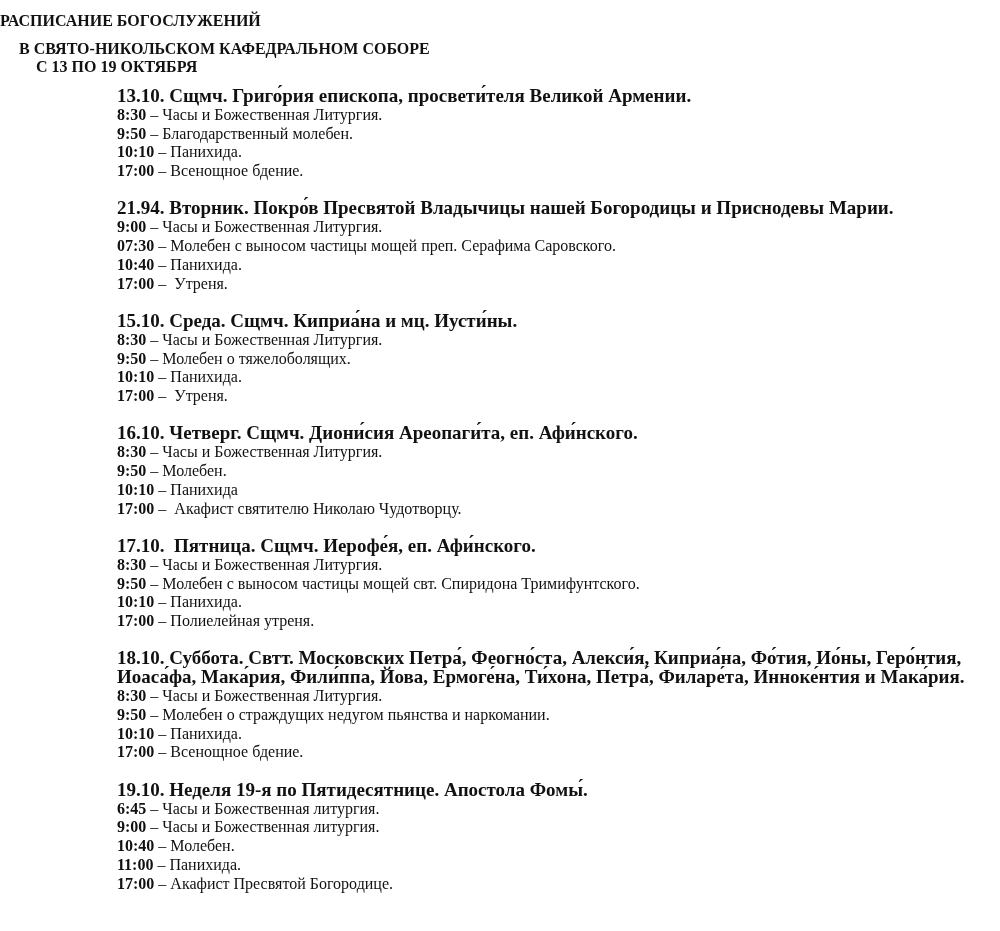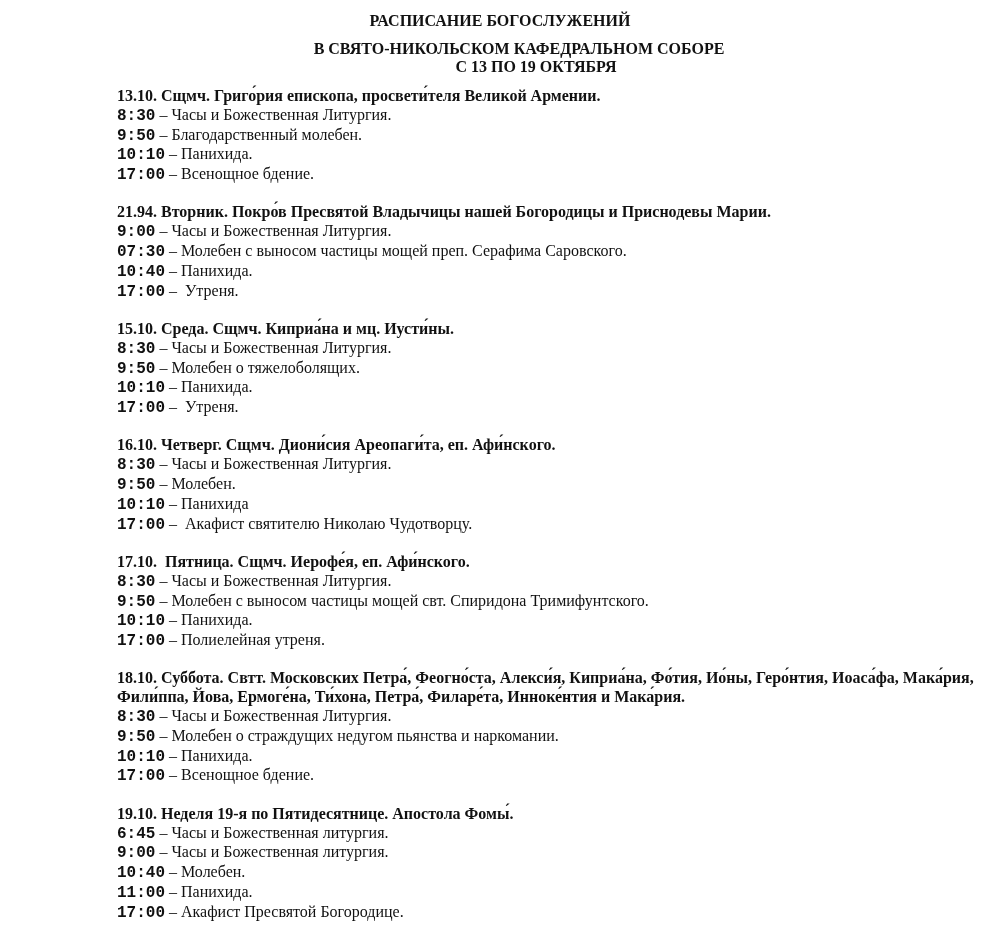--- a/index.html
+++ b/index.html
@@ -1,27 +1,27 @@
 <!DOCTYPE html>
 <html><head>
 <meta charset="utf-8">
 <style>
   html, body { margin: 0; padding: 0; background: #ffffff; }
   body { width: 1000px; height: 931px; position: relative; overflow: hidden;
          font-family: "Liberation Serif", serif; color: #111111; }
-  .header { position: absolute; left: 0; width: 1000px; text-align: center;
+  .header { position: absolute; left: 0; width: 1000px; text-align: left;
             font-weight: bold; font-size: 16px; line-height: 18px; }
   .h1 { top: 12px; }
   .h2 { top: 40px; padding-left: 19px; }
   .h3 { top: 58px; padding-left: 36px; }
   .content { position: absolute; left: 117px; top: 87px; width: 860px; }
   .day { margin-bottom: 18.5px; }
-  .day-title { font-weight: bold; font-size: 16px; line-height: 18.8px; white-space: pre-wrap; }
+  .day-title { font-weight: bold; font-size: 19px; line-height: 18.8px; white-space: pre-wrap; }
   .event { font-size: 16px; line-height: 18.8px; white-space: pre; }
-  .time { font-weight: bold; font-family: Liberation Mono, monospace; }
+  .time { font-weight: bold; }
 </style>
 </head>
 <body>
 
 <div class="header h1">РАСПИСАНИЕ БОГОСЛУЖЕНИЙ</div>
 <div class="header h2">В СВЯТО-НИКОЛЬСКОМ КАФЕДРАЛЬНОМ СОБОРЕ</div>
 <div class="header h3">С 13 ПО 19 ОКТЯБРЯ</div>
 
 <div class="content">
   <div class="day">

